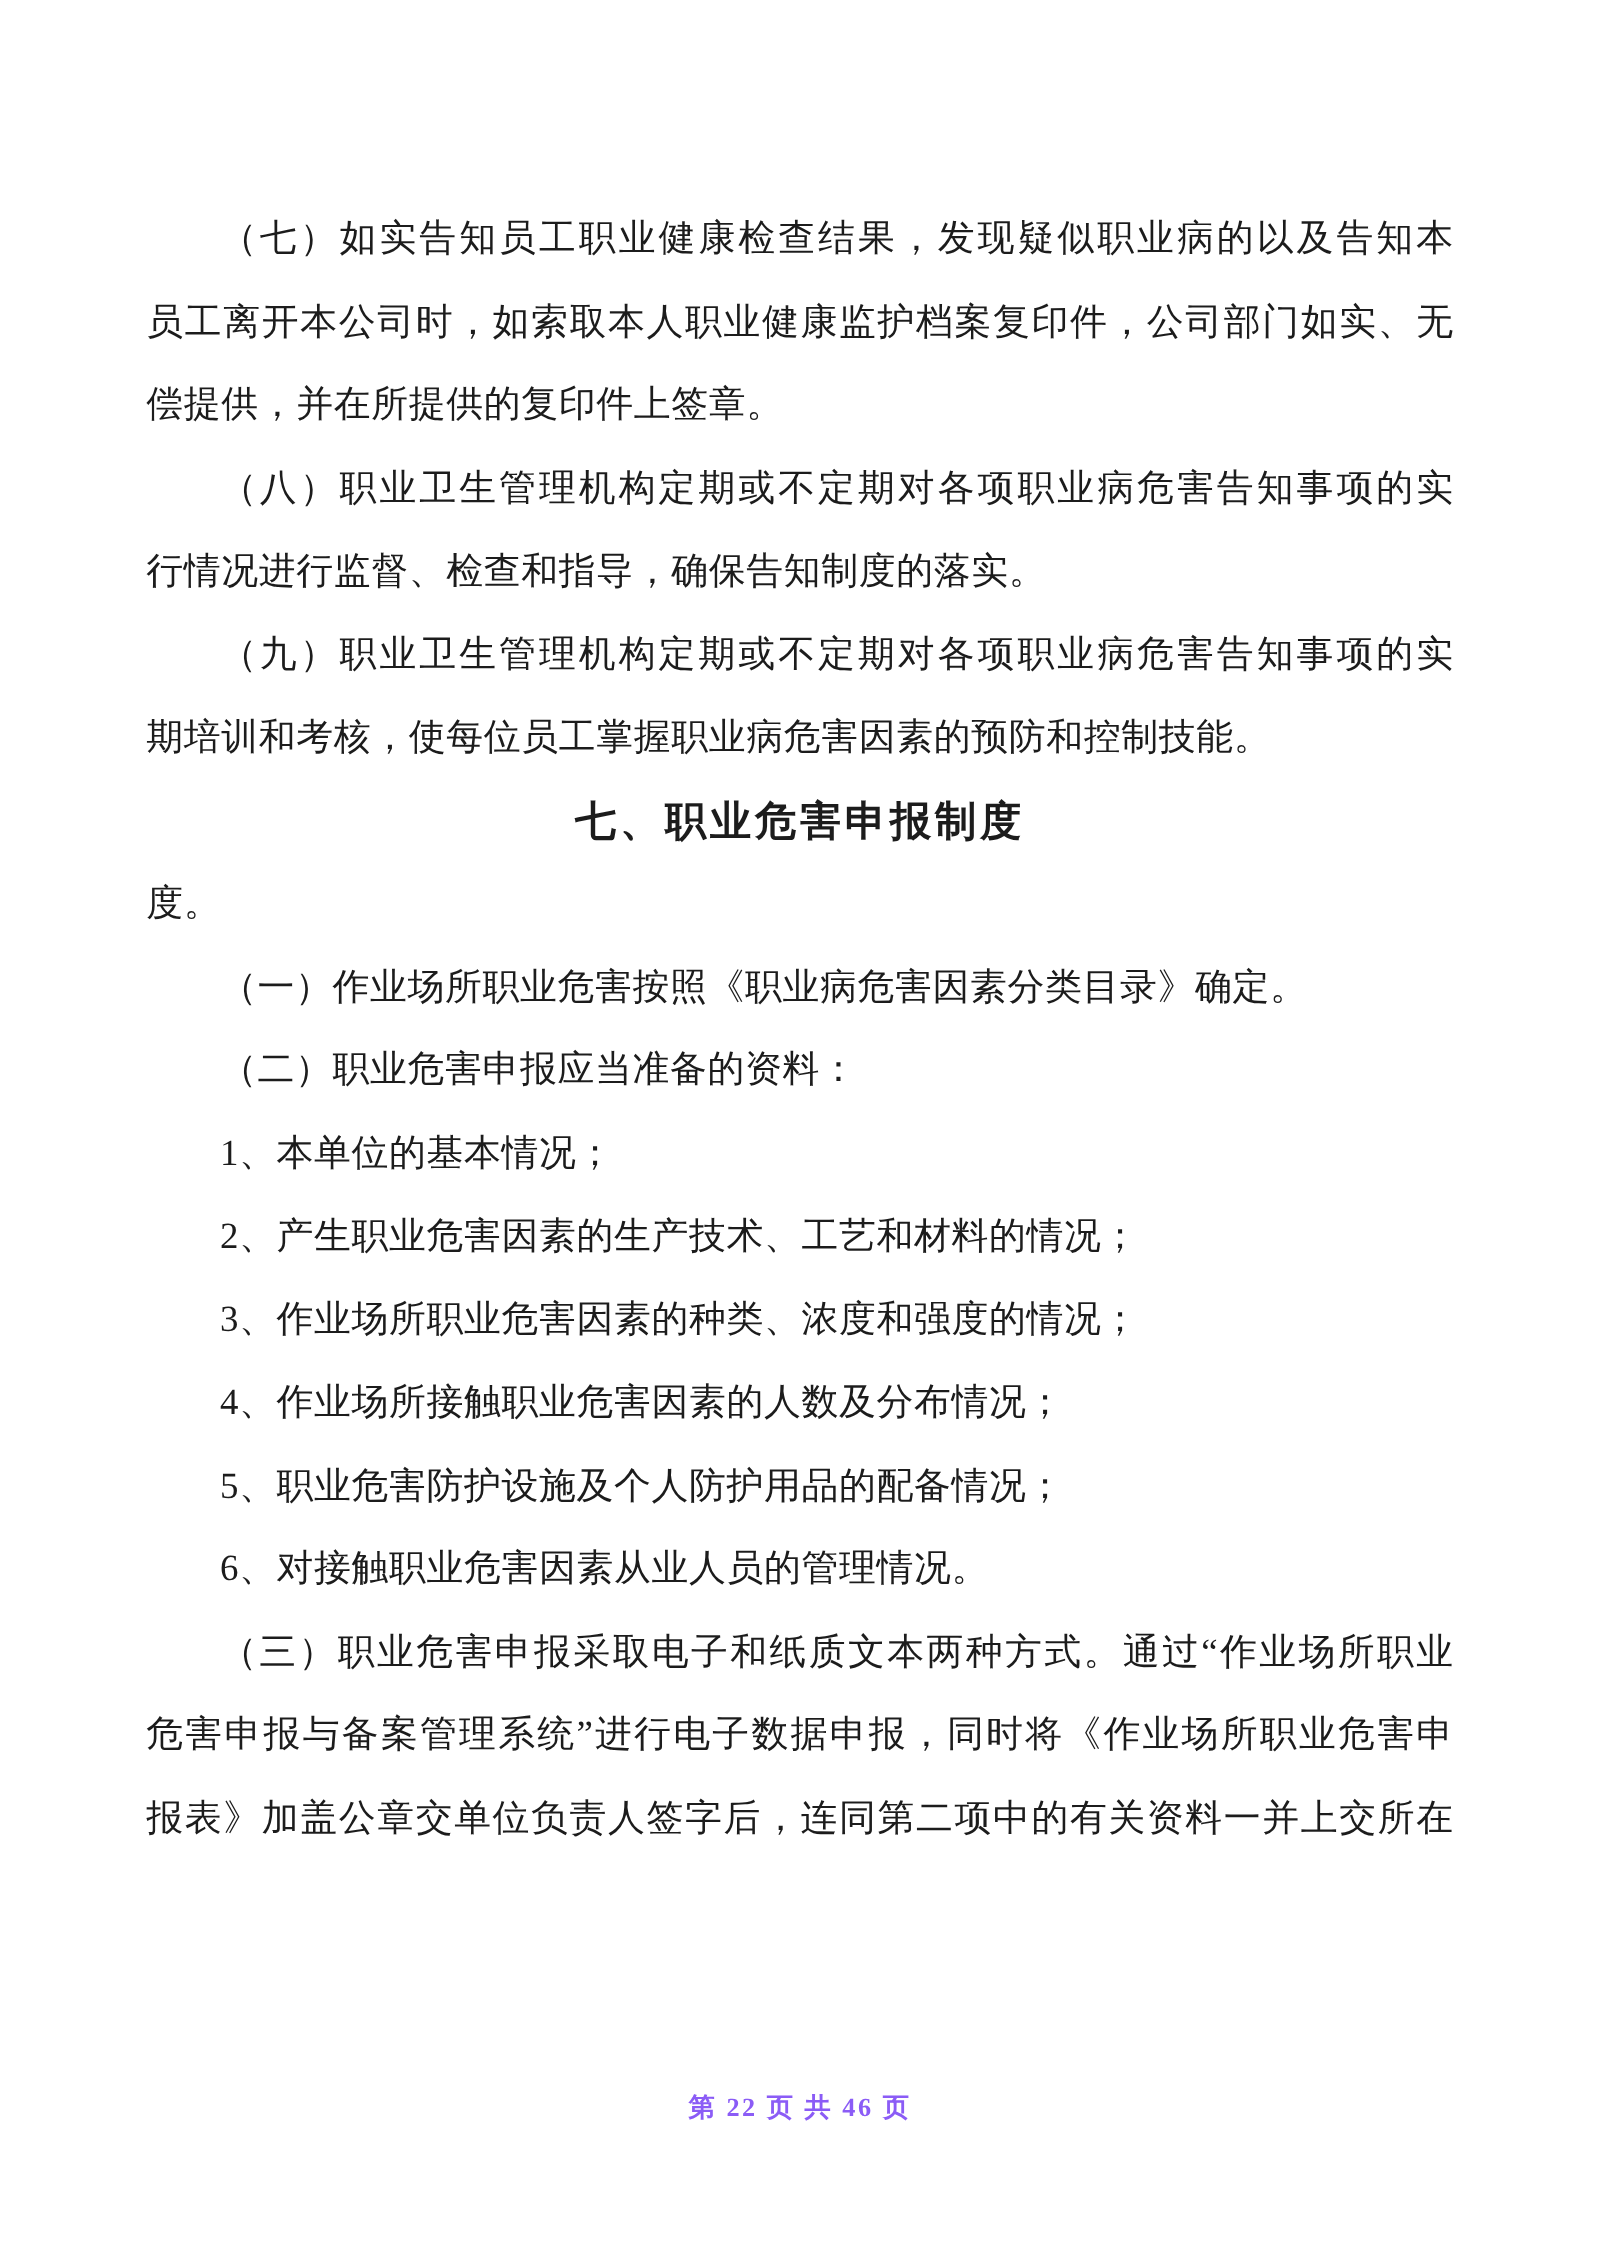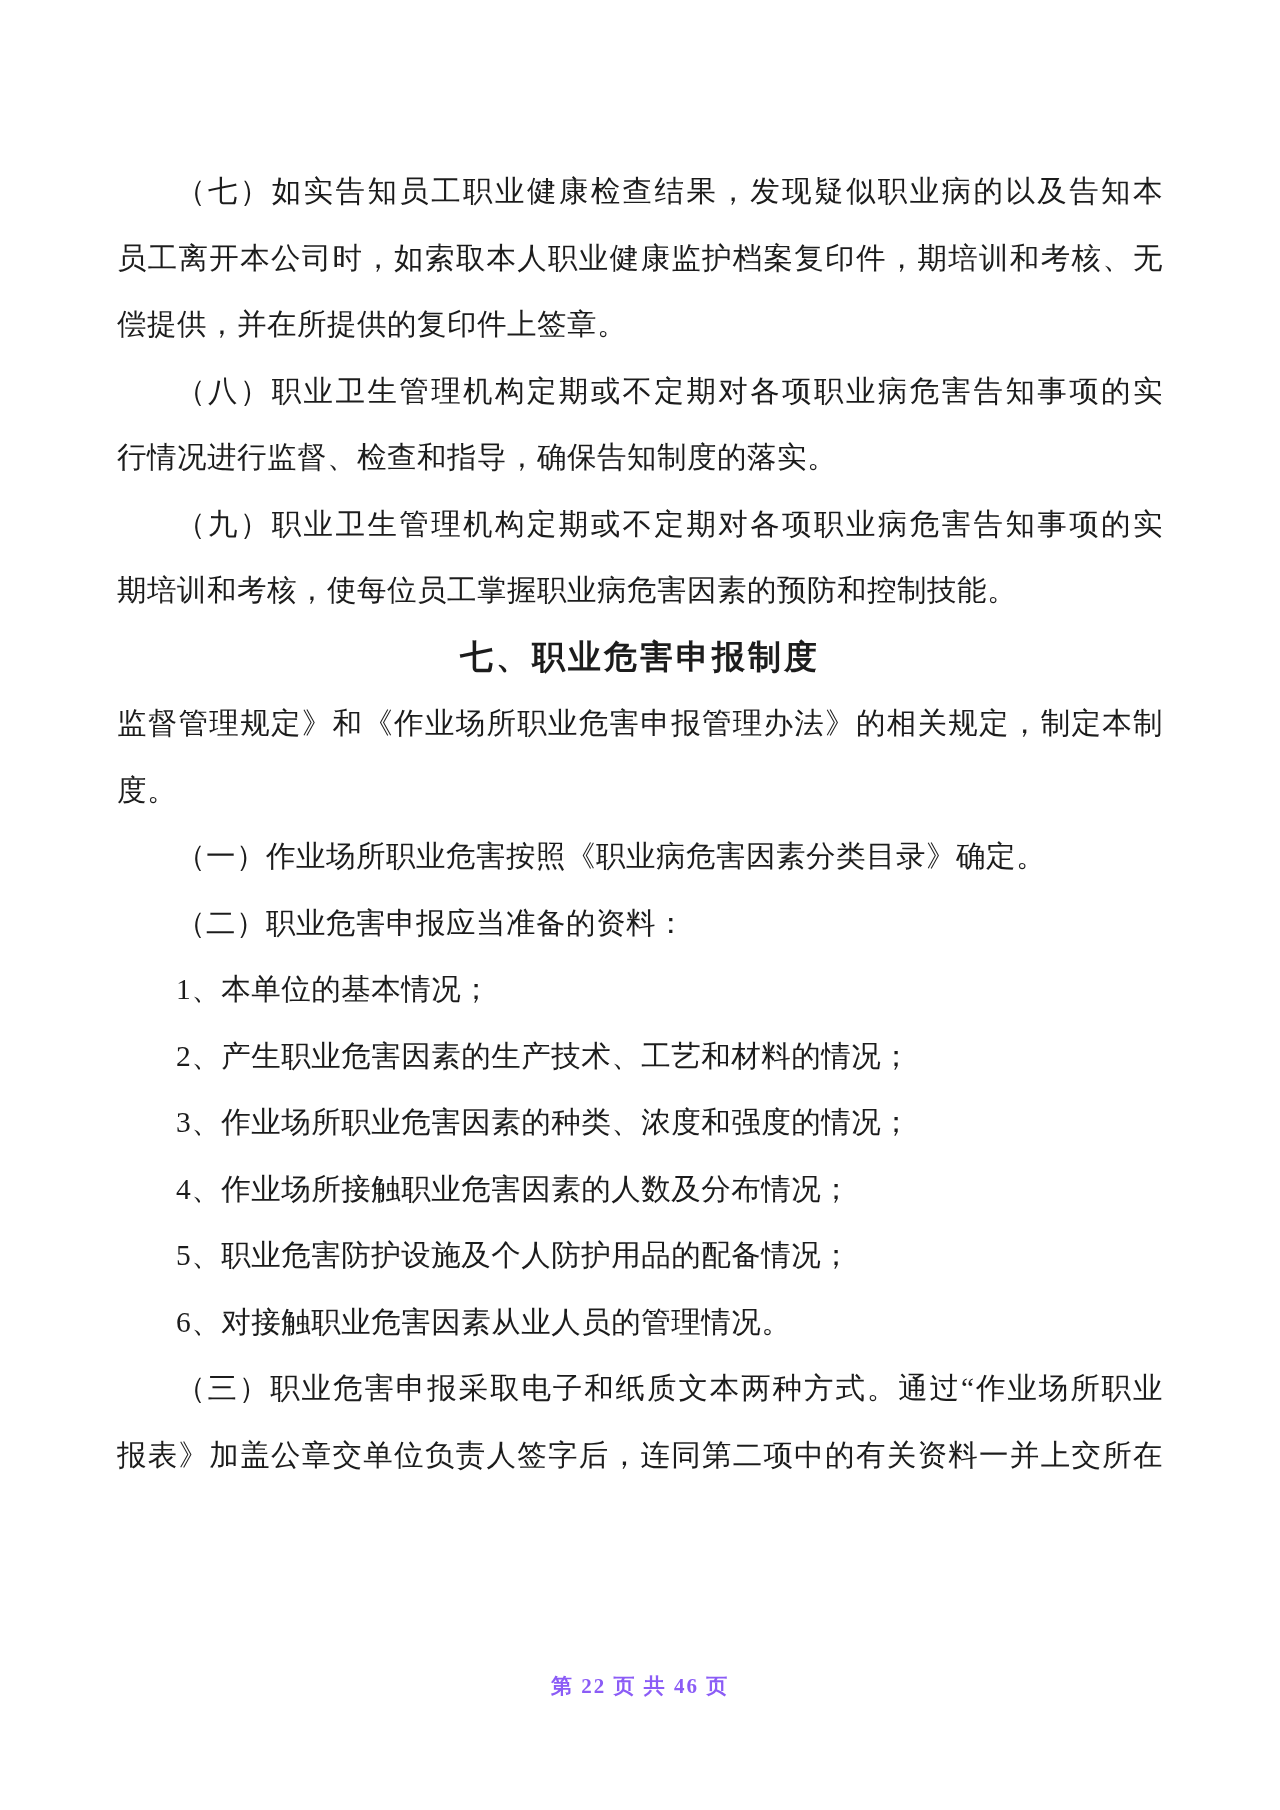--- a/index.html
+++ b/index.html
@@ -57,36 +57,36 @@
     letter-spacing: 2px;
     color: #8b5cf6;
   }
 </style>
 </head>
 <body>
 
 <div class="page" style="background: rgb(255, 255, 255); color: rgb(28, 28, 28);">
   <div class="content">
       <div class="line indent justify">（七）如实告知员工职业健康检查结果，发现疑似职业病的以及告知本人。</div>
-      <div class="line flush justify">员工离开本公司时，如索取本人职业健康监护档案复印件，期培训和考核、无</div>
+      <div class="line flush justify">员工离开本公司时，如索取本人职业健康监护档案复印件，公司部门如实、无</div>
       <div class="line flush">偿提供，并在所提供的复印件上签章。</div>
       <div class="line indent justify">（八）职业卫生管理机构定期或不定期对各项职业病危害告知事项的实</div>
       <div class="line flush">行情况进行监督、检查和指导，确保告知制度的落实。</div>
       <div class="line indent justify">（九）职业卫生管理机构定期或不定期对各项职业病危害告知事项的实</div>
       <div class="line flush">期培训和考核，使每位员工掌握职业病危害因素的预防和控制技能。</div>
       <div class="line heading">七、职业危害申报制度</div>
-      <div class="line flush justify">监督管理规定》和《作业场所职业危害申报管理办法》的相关规定，制定本制</div>
       <div class="line flush">度。</div>
       <div class="line indent">（一）作业场所职业危害按照《职业病危害因素分类目录》确定。</div>
       <div class="line indent">（二）职业危害申报应当准备的资料：</div>
       <div class="line indent">1、本单位的基本情况；</div>
       <div class="line indent">2、产生职业危害因素的生产技术、工艺和材料的情况；</div>
       <div class="line indent">3、作业场所职业危害因素的种类、浓度和强度的情况；</div>
       <div class="line indent">4、作业场所接触职业危害因素的人数及分布情况；</div>
       <div class="line indent">5、职业危害防护设施及个人防护用品的配备情况；</div>
       <div class="line indent">6、对接触职业危害因素从业人员的管理情况。</div>
       <div class="line indent justify">（三）职业危害申报采取电子和纸质文本两种方式。通过“作业场所职业</div>
+      <div class="line flush justify">危害申报与备案管理系统”进行电子数据申报，同时将《作业场所职业危害申</div>
       <div class="line flush justify">报表》加盖公章交单位负责人签字后，连同第二项中的有关资料一并上交所在</div>
     </div>
   <div class="footer">
     <span>第 22 页 共 46 页</span>
   </div>
 </div>
 
 </body></html>

